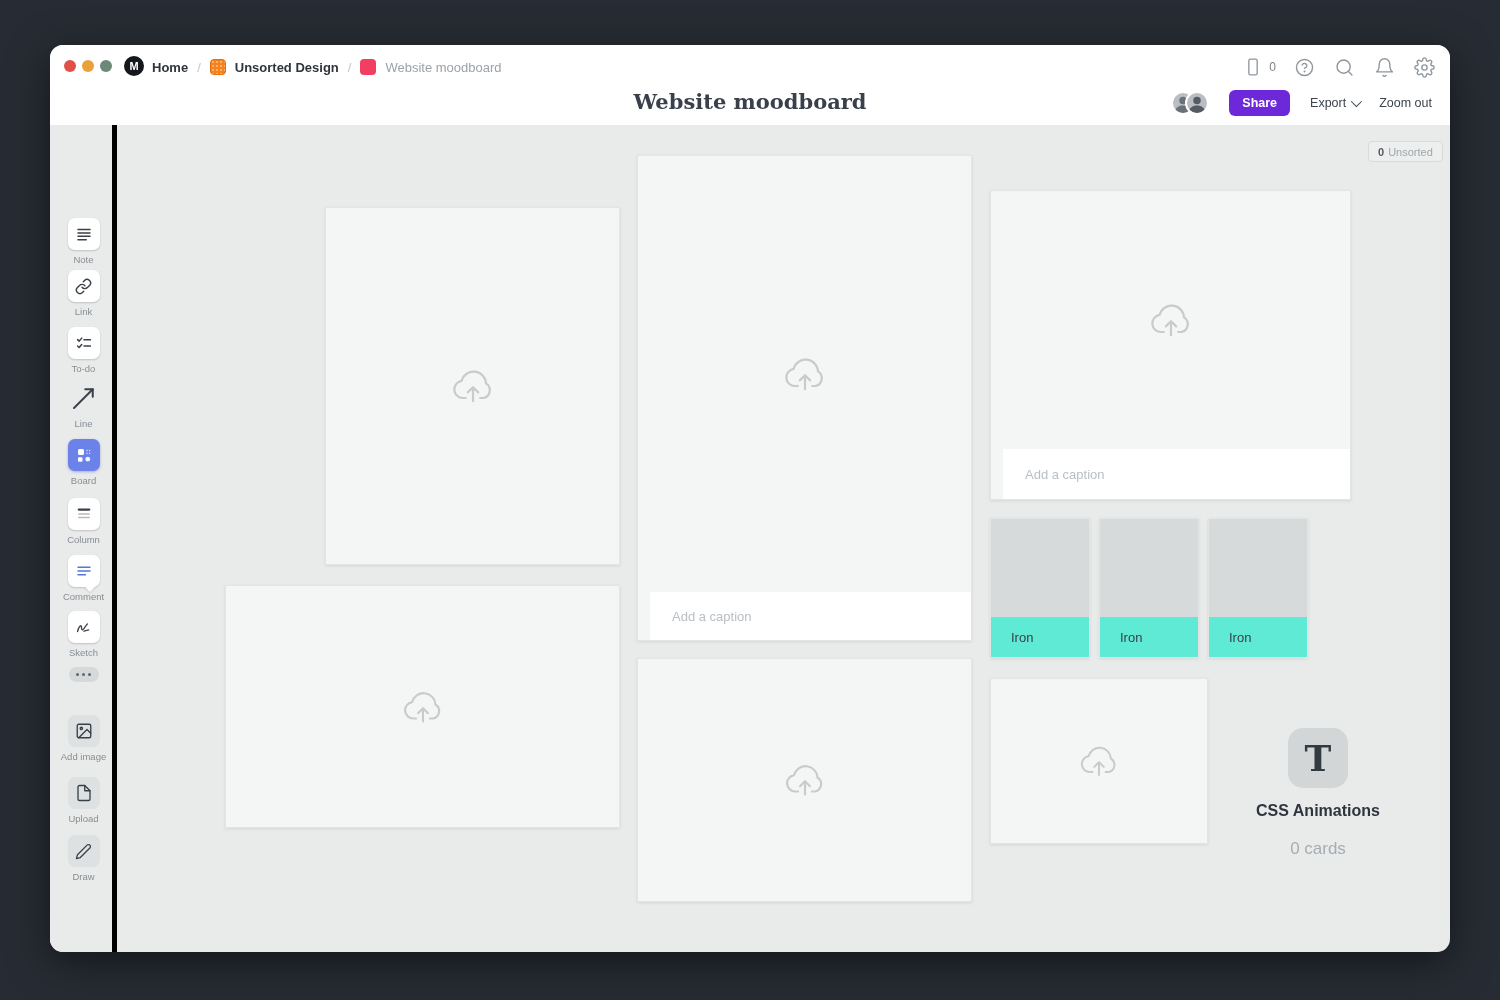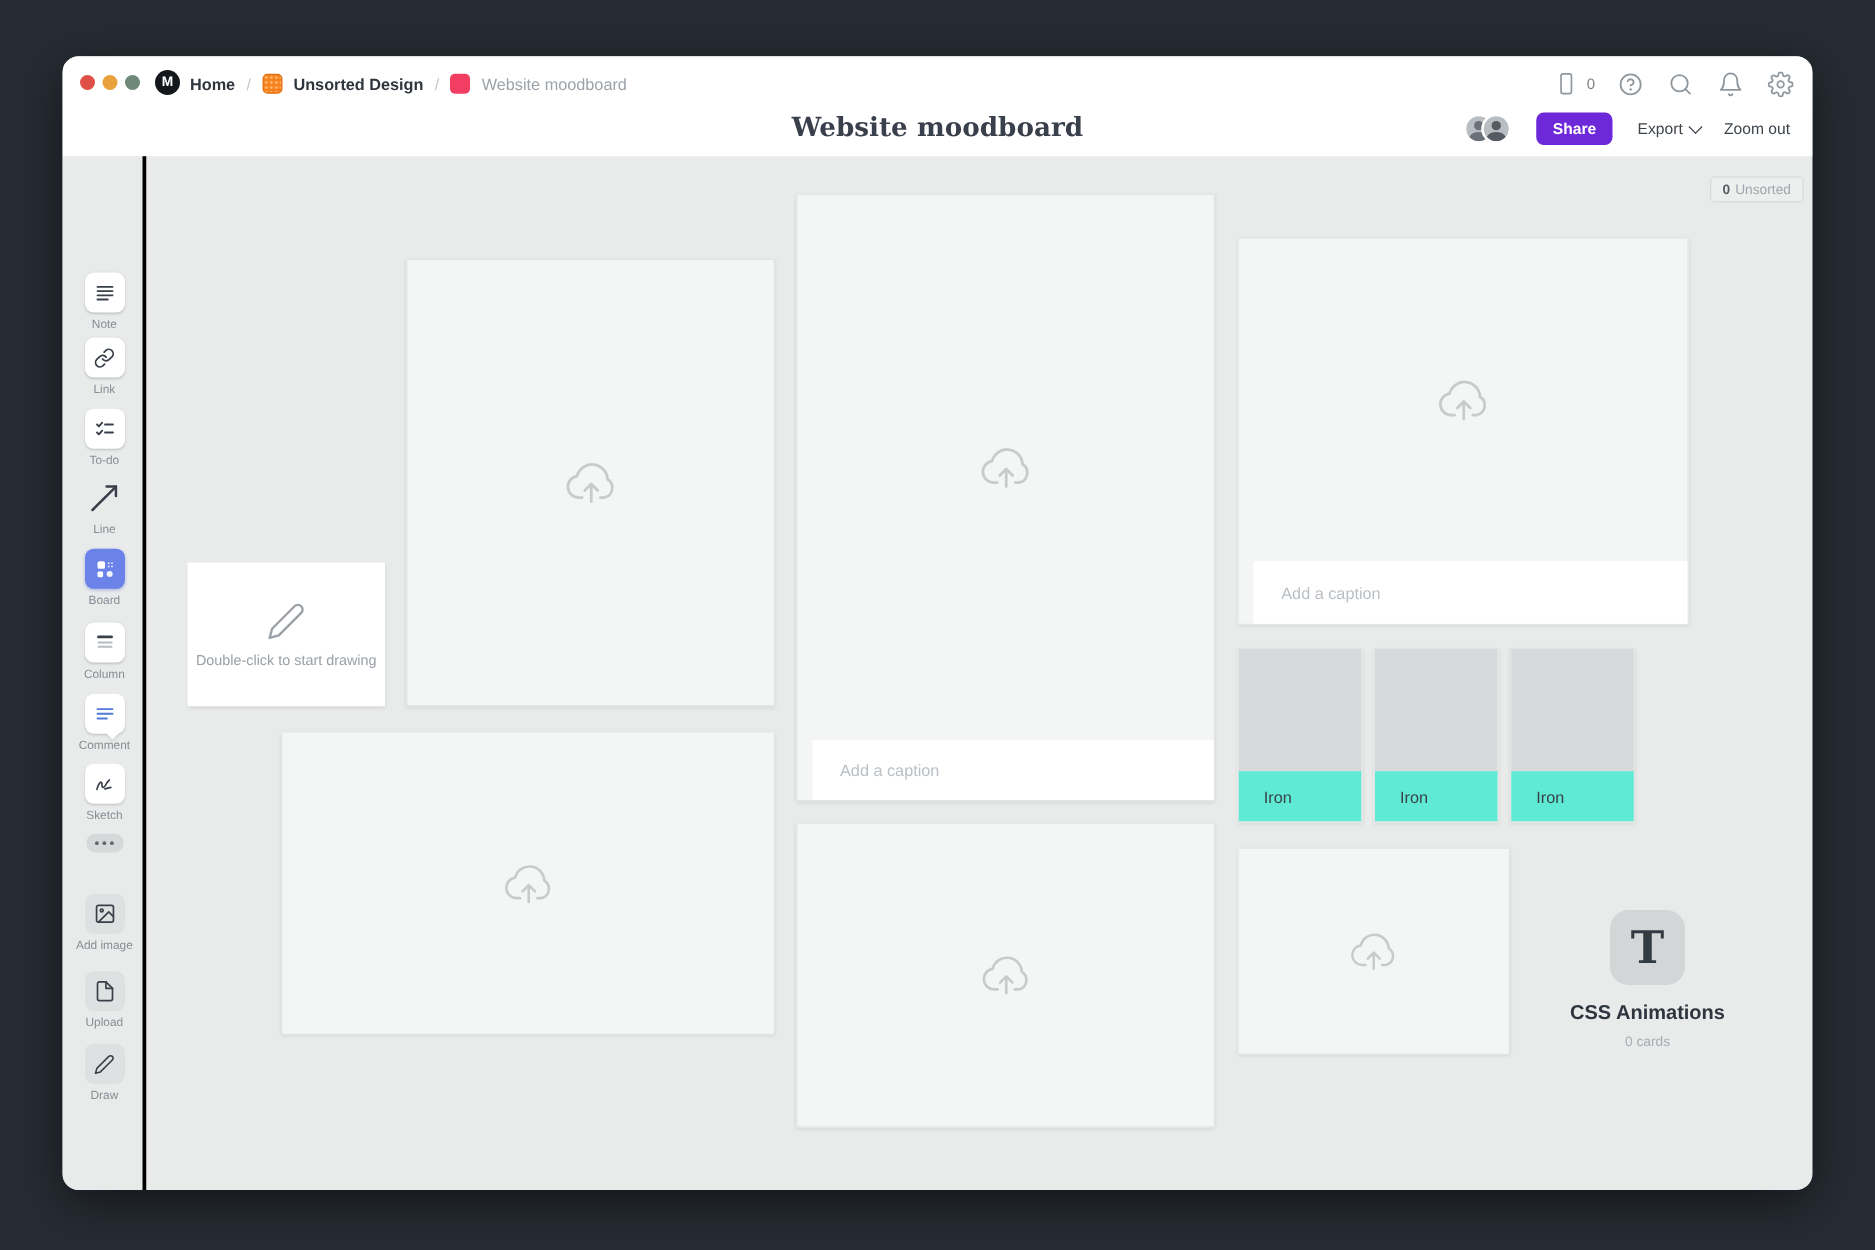--- a/index.html
+++ b/index.html
@@ -40,21 +40,21 @@
   .avatar + .avatar { margin-left:-10px; }
   .avatar svg { position:absolute; left:0; top:0; }
   .share-btn { background:#6d28d9; color:#fff; font-size:12.5px; font-weight:600;
                border:none; border-radius:6px; padding:6px 13px; cursor:pointer; }
   .hlink { font-size:12.5px; color:#3c434b; font-weight:500; cursor:pointer;
            display:flex; align-items:center; gap:5px; }
   .chev { width:8px; height:8px; border-right:1.6px solid #3c434b; border-bottom:1.6px solid #3c434b;
           transform:rotate(45deg) translateY(-2px); }
   
   .sidebar { position:absolute; left:0; top:80px; width:67px; bottom:0;
-             background:#e9ebeb; border-right:3px solid #000000; }
+             background:#e9ebeb; border-right:5px solid #000000; }
   .tool { position:absolute; left:0; width:67px; display:flex; flex-direction:column;
           align-items:center; cursor:pointer; }
   .tool-box { width:32px; height:32px; border-radius:7px; background:#ffffff;
               box-shadow:0 1px 2px rgba(0,0,0,.18); display:flex; align-items:center; justify-content:center; }
   .tool-box.blue { background:#6b82e8; box-shadow:0 1px 3px rgba(60,80,200,.4); }
   .tool-box.gray { background:#dee1e1; box-shadow:none; }
   .tool-box.bare { background:transparent; box-shadow:none; }
   .tool-label { margin-top:4px; font-size:9.5px; color:#878d93; }
   .more-pill { width:30px; height:15px; border-radius:8px; background:#d6d9d9;
                display:flex; align-items:center; justify-content:center; gap:3px; }
@@ -80,21 +80,21 @@
   .unsorted { position:absolute; left:1251px; top:16px; height:21px; padding:0 9px;
               background:#edefee; border:1px solid #d8dbda; border-radius:4px;
               font-size:11px; display:flex; align-items:center; gap:4px; cursor:pointer; }
   .unsorted b { color:#555b63; } .unsorted span { color:#a0a6ab; }
   .board-item { position:absolute; left:1121px; top:603px; width:160px; text-align:center; cursor:pointer; }
   .board-ico { width:60px; height:60px; border-radius:15px; background:#d3d6d7; margin:0 auto;
                display:flex; align-items:center; justify-content:center;
                font-family:"DejaVu Serif","Liberation Serif",serif; font-weight:bold;
                font-size:36px; color:#323a42; }
   .board-title { margin-top:14px; font-size:16px; font-weight:bold; color:#2e353e; }
-  .board-sub { margin-top:8px; font-size:11px; color:#a6acb1; }
+  .board-sub { margin-top:19px; font-size:17px; color:#a6acb1; }
 </style>
 </head>
 <body>
 
 <div class="window">
 
   <div class="header">
     <div class="traffic t-red"></div>
     <div class="traffic t-orange"></div>
     <div class="traffic t-green"></div>
@@ -317,26 +317,20 @@
     <div class="card" style="left:208px; top:82px; width:295px; height:358px;">
       <div class="upload-zone" style="bottom:0">
         <svg width="48" height="48" viewBox="0 0 24 24" fill="none" stroke="#c7cbcb" stroke-width="1.1" stroke-linecap="round" stroke-linejoin="round">
           <path d="M8.4 18H7a4.3 4.3 0 0 1-.7-8.55A6.2 6.2 0 0 1 18.5 10.7 4 4 0 0 1 17.3 18h-1.7"></path>
           <path d="M12 19.6v-6.6"></path>
             <path d="M9.4 15.2l2.6-2.6 2.6 2.6"></path>
         </svg>
       </div>
     </div>
 
-    <div class="card white-card draw-card" style="left:33px; top:325px; width:158px; height:115px;">
-      <svg width="32" height="32" viewBox="0 0 24 24" fill="none" stroke="#9aa0a5" stroke-width="1.4" stroke-linecap="round" stroke-linejoin="round">
-        <path d="M17 3a2.828 2.828 0 1 1 4 4L7.5 20.5 2 22l1.5-5.5L17 3z"></path>
-      </svg>
-      <div class="prompt">Double-click to start drawing</div>
-    </div>
 
     <div class="card" style="left:108px; top:460px; width:395px; height:243px;">
       <div class="upload-zone" style="bottom:0">
         <svg width="46" height="46" viewBox="0 0 24 24" fill="none" stroke="#c7cbcb" stroke-width="1.1" stroke-linecap="round" stroke-linejoin="round">
           <path d="M8.4 18H7a4.3 4.3 0 0 1-.7-8.55A6.2 6.2 0 0 1 18.5 10.7 4 4 0 0 1 17.3 18h-1.7"></path>
           <path d="M12 19.6v-6.6"></path>
             <path d="M9.4 15.2l2.6-2.6 2.6 2.6"></path>
         </svg>
       </div>
     </div>

